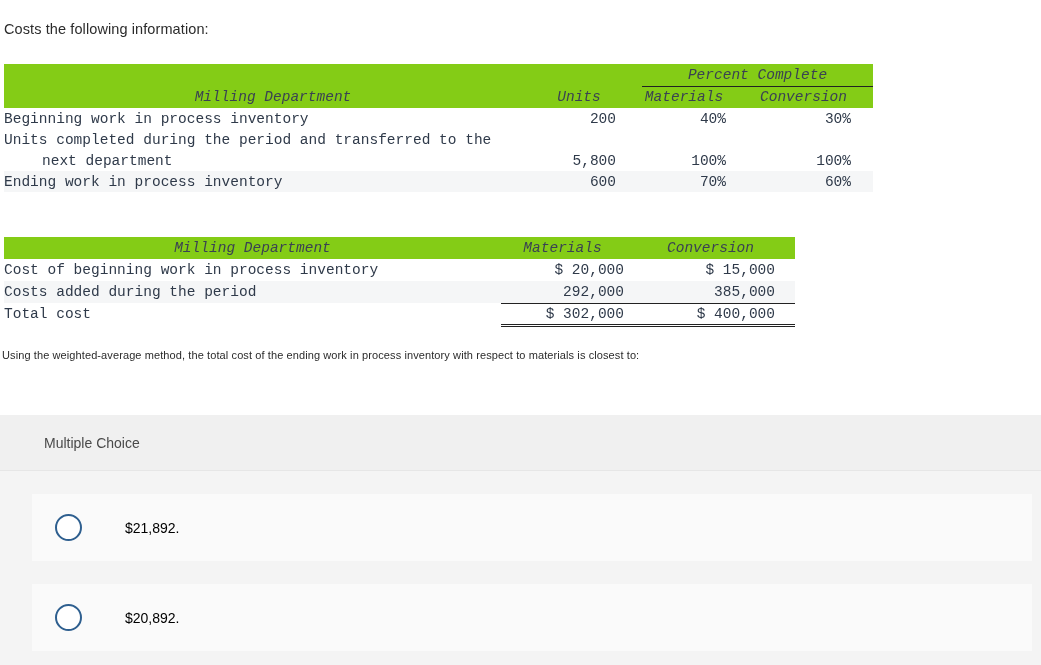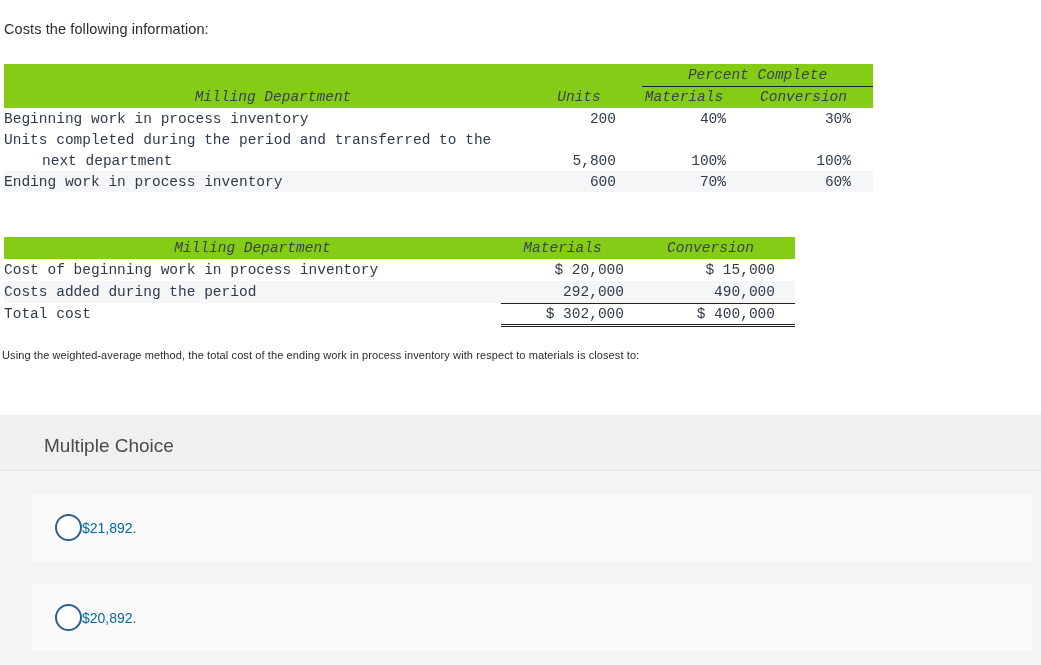--- a/index.html
+++ b/index.html
@@ -80,43 +80,44 @@
     width: 1041px; height: 250px;
     background: #f4f4f4;
   }
   .mc-head {
     position: absolute; left: 0; top: 0; width: 1041px; height: 56px;
     background: #f0f0f0;
     border-bottom: 1px solid #e6e6e6;
   }
   .mc-head-label {
     position: absolute; left: 44px; top: 20px;
-    font-size: 19px; color: #4a4a4a;
+    font-size: 14px; color: #4a4a4a;
   }
   .mc-options { position: absolute; left: 0; top: 56px; width: 1041px; }
 
   .mc-option {
     position: relative;
     margin: 23px 9px 0 32px;
     height: 67px;
     background: #fafafa;
     display: flex;
     align-items: center;
   }
   .radio {
     width: 27px; height: 27px;
     border: 2px solid #2e5f8f;
     border-radius: 50%;
     background: #fff;
     margin-left: 23px;
     flex: 0 0 auto;
   }
   .opt-text {
+    margin-left: 43px;
     font-size: 14px;
-    color: #0369a1;
+    color: #000000;
   }
 </style>
 </head>
 <body>
 
 <div class="page">
 
   <div class="intro">Costs the following information:</div>
 
   <table id="table1" class="acct-table">
@@ -182,21 +183,21 @@
     </thead>
     <tbody>
       <tr class="row-plain">
         <td class="lbl c-lbl">Cost of beginning work in process inventory</td>
         <td class="num c-mat">$ 20,000</td>
         <td class="num c-con">$ 15,000</td>
       </tr>
       <tr class="row-alt">
         <td class="lbl c-lbl">Costs added during the period</td>
         <td class="num c-mat">292,000</td>
-        <td class="num c-con">490,000</td>
+        <td class="num c-con">385,000</td>
       </tr>
       <tr class="row-plain rule-top rule-dbl">
         <td class="lbl c-lbl">Total cost</td>
         <td class="num c-mat">$ 302,000</td>
         <td class="num c-con">$ 400,000</td>
       </tr>
     </tbody>
   </table>
 
   <div class="question">Using the weighted-average method, the total cost of the ending work in process inventory with respect to materials is closest to:</div>

